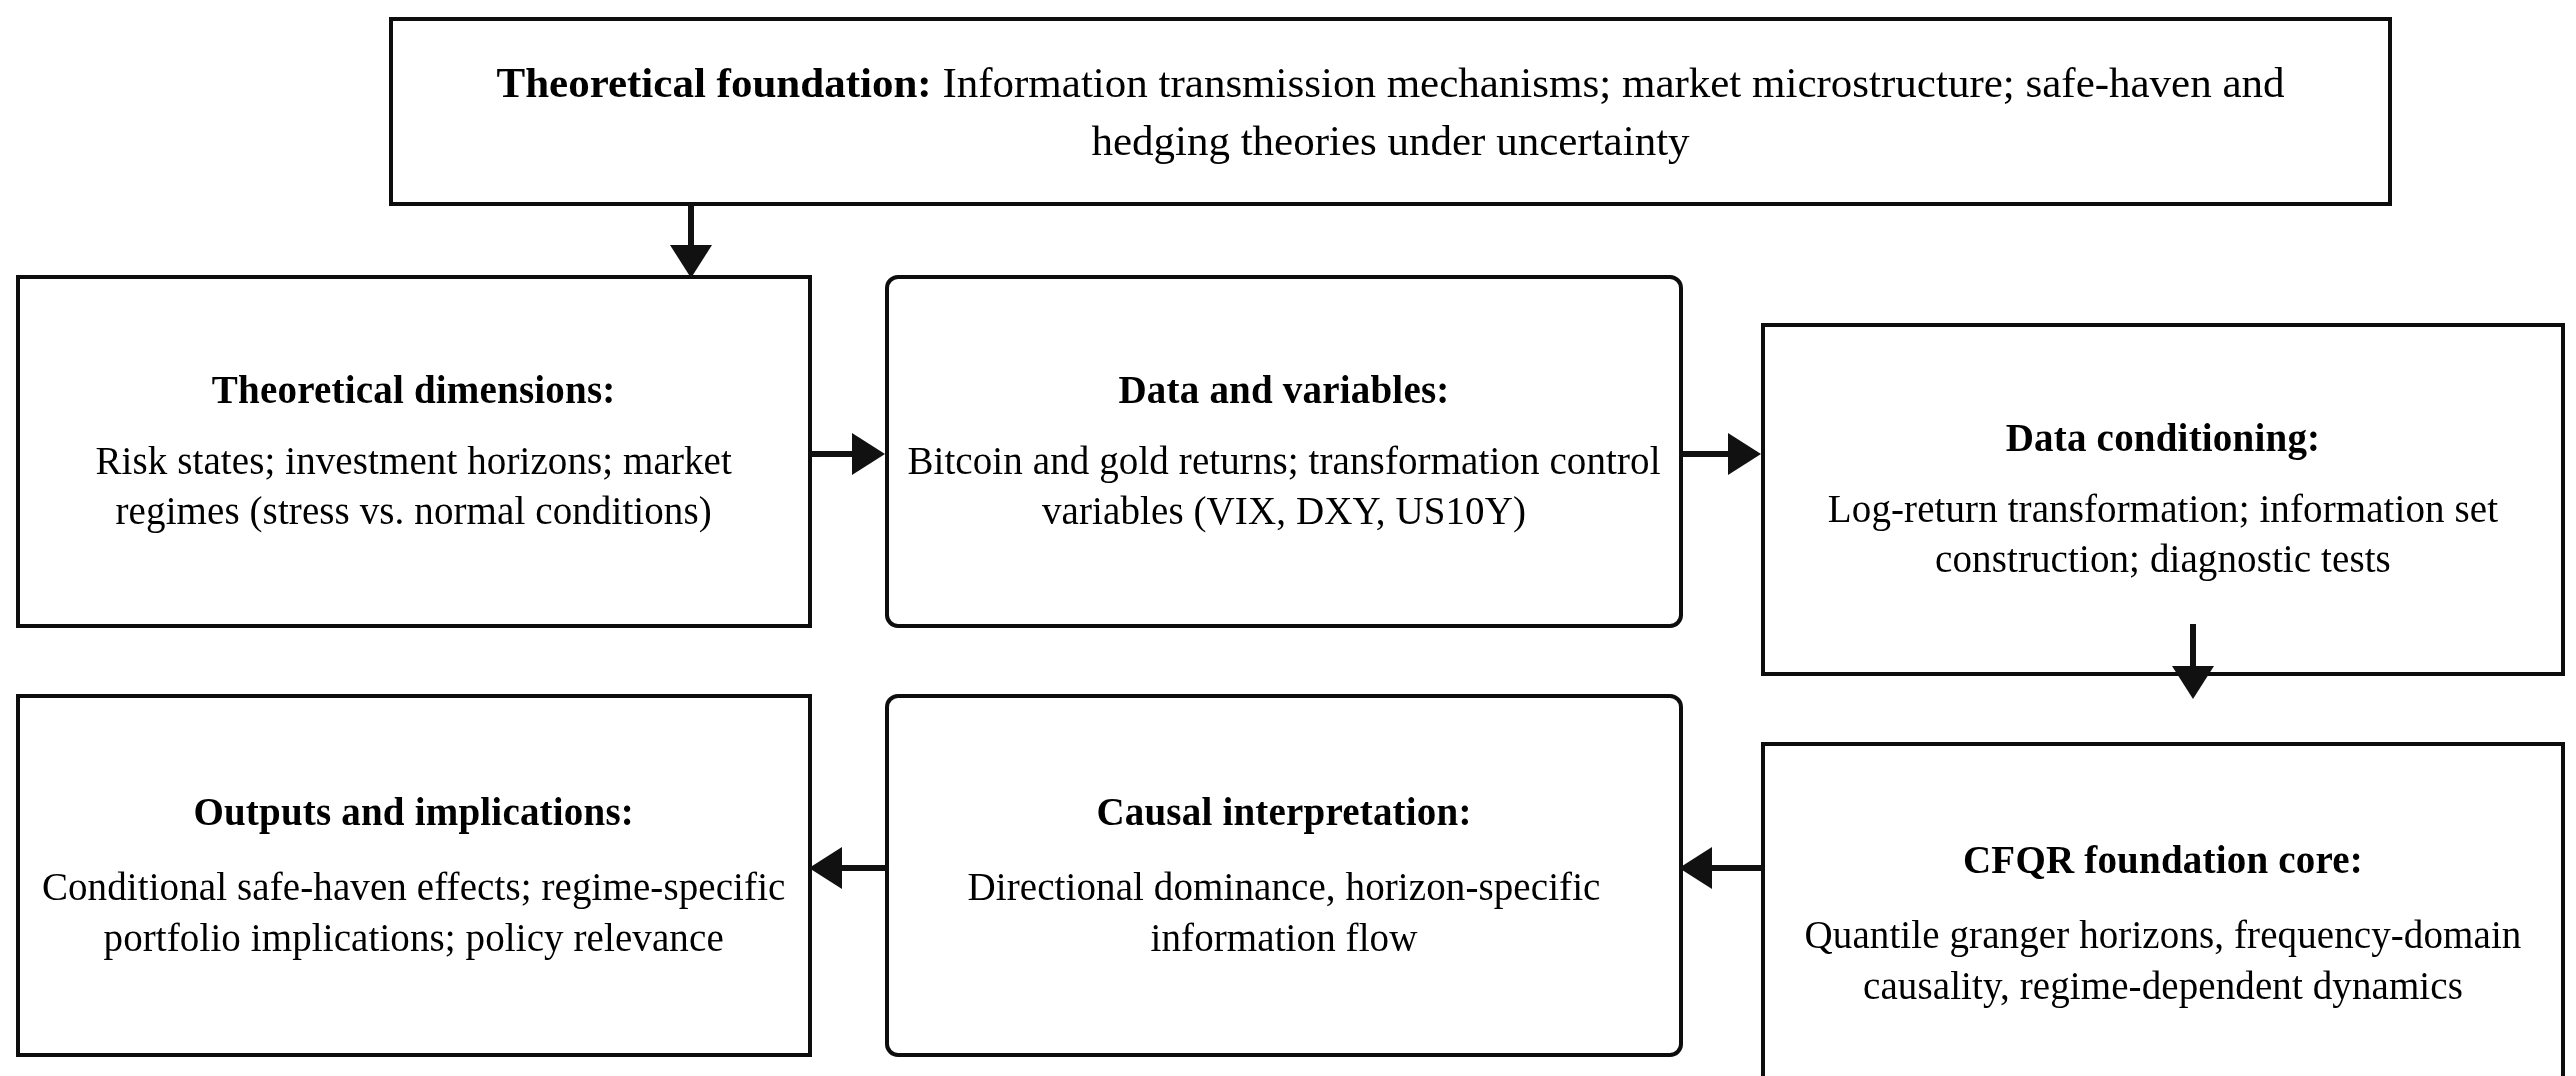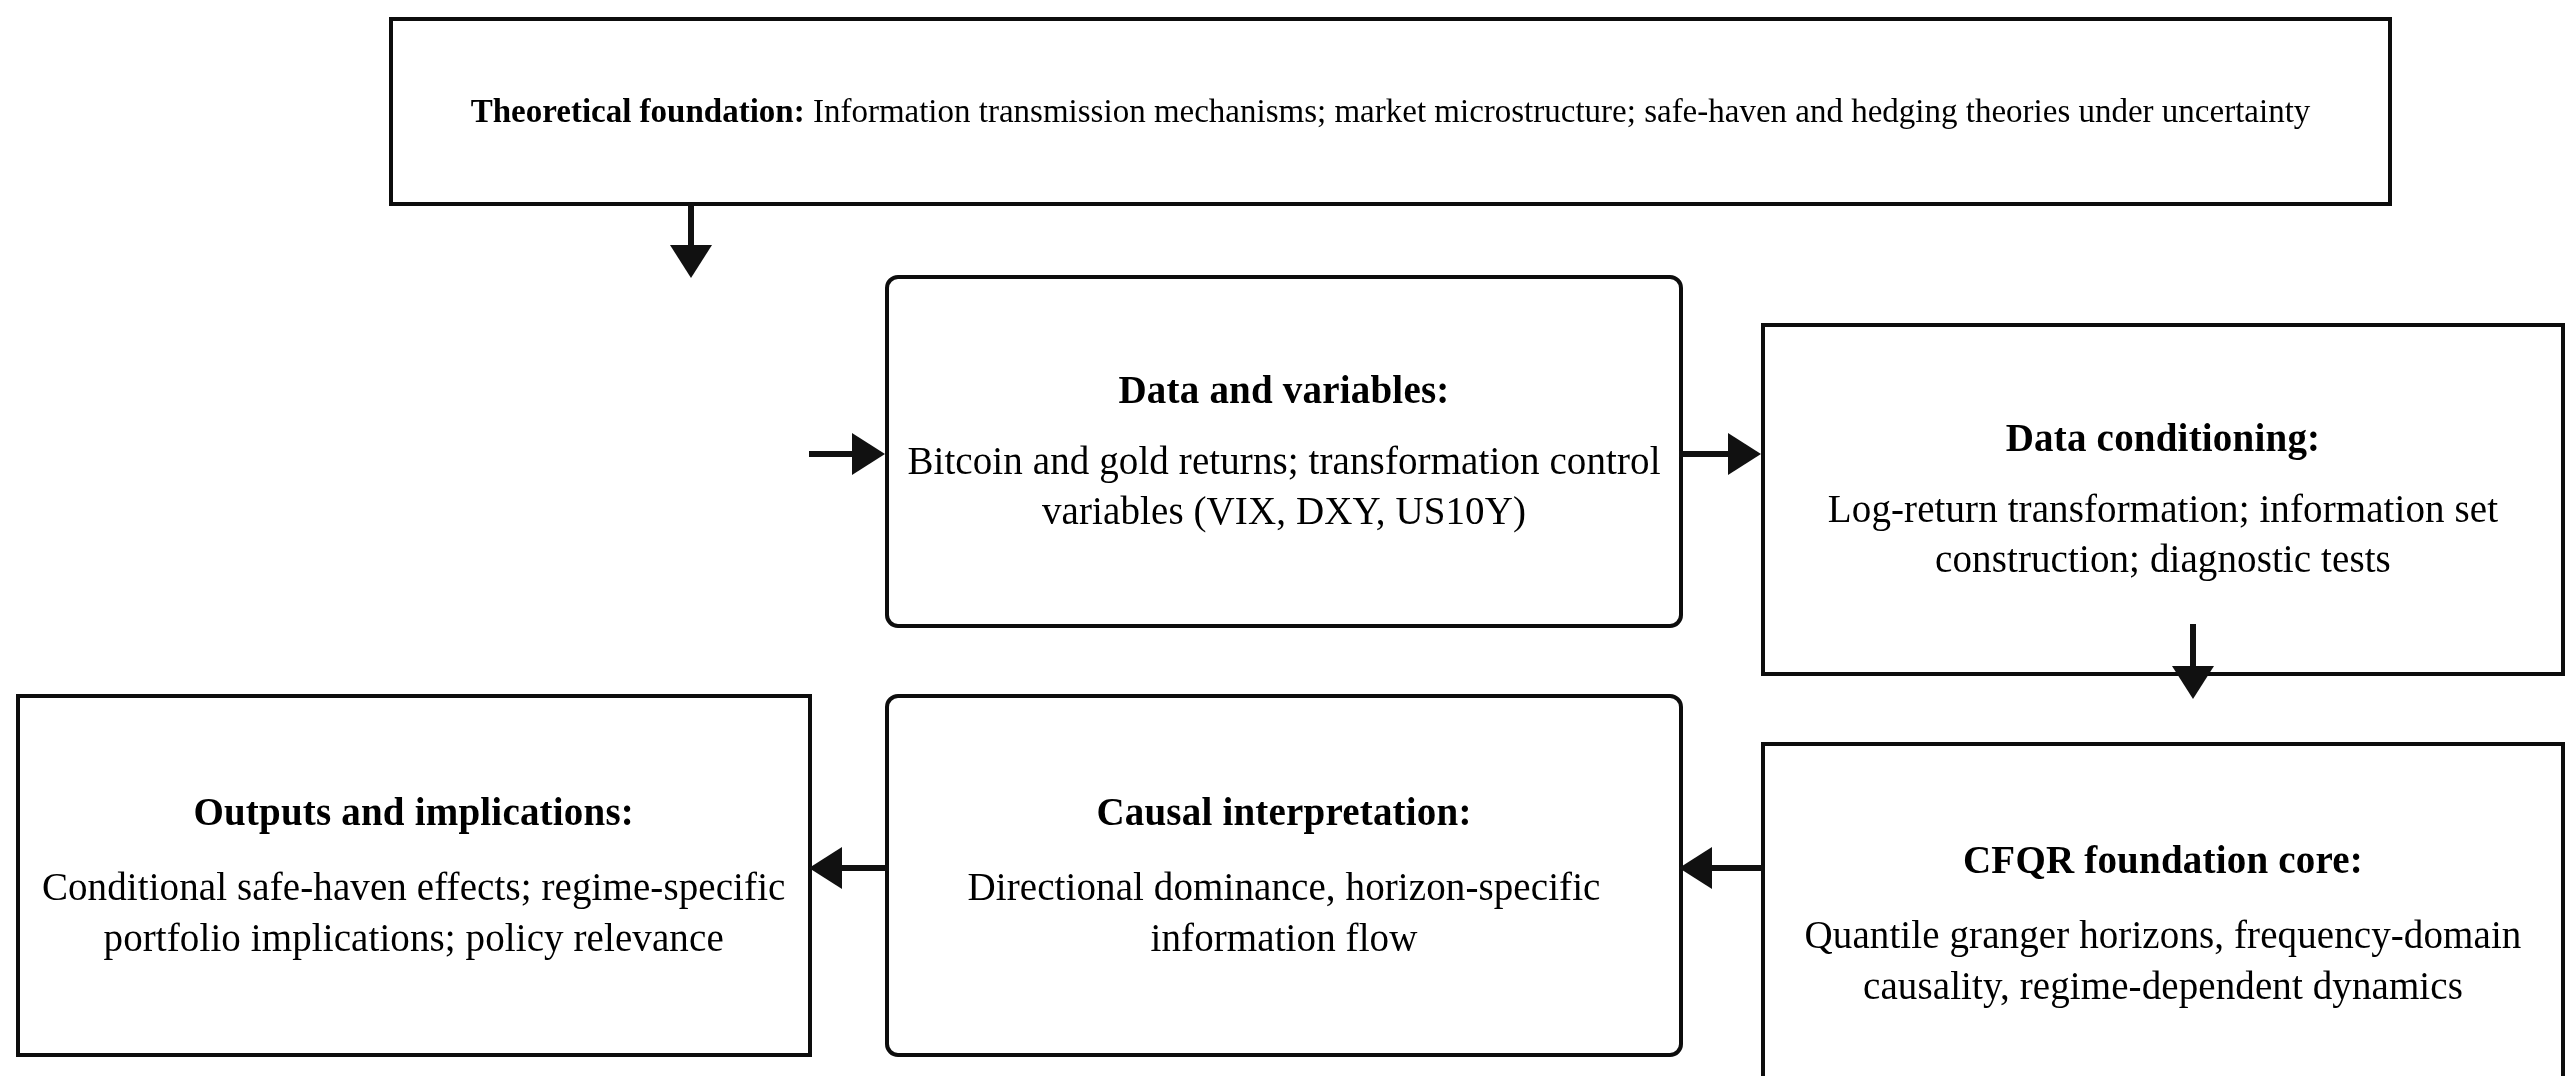--- a/index.html
+++ b/index.html
@@ -50,21 +50,21 @@
   
   .banner {
     left: 389px;
     top: 17px;
     width: 2003px;
     height: 189px;
     padding: 4.7px 31px;
     justify-content: center;
   }
   .banner .runtext {
-    font-size: 33px;
+    font-size: 43px;
     line-height: 1.34;
     text-align: center;
     max-width: 1883px;
   }
   .banner .runtext b { font-weight: bold; }
 
   
   .col-a { left: 15.7px;   width: 796px; }
   .col-b { left: 885px; width: 798px; border-radius: 13px; }
   .col-c { left: 1761px; width: 804px; margin-top: 48px; }
@@ -112,20 +112,25 @@
 </style>
 </head>
 <body>
 
 <div id="canvas">
 
   <div class="box banner">
     <div class="runtext"><b>Theoretical foundation:</b><span> Information transmission mechanisms; market microstructure; safe-haven and hedging theories under uncertainty</span></div>
   </div>
 
+  <div class="box row-2 col-a">
+    <div class="heading">Theoretical dimensions:</div>
+    <div class="gap"></div>
+    <div class="body">Risk states; investment horizons; market regimes (stress vs. normal conditions)</div>
+  </div>
 
   <div class="box row-2 col-b">
     <div class="heading">Data and variables:</div>
     <div class="gap"></div>
     <div class="body">Bitcoin and gold returns; transformation control variables (VIX, DXY, US10Y)</div>
   </div>
 
   <div class="box row-2 col-c">
     <div class="heading">Data conditioning:</div>
     <div class="gap"></div>

